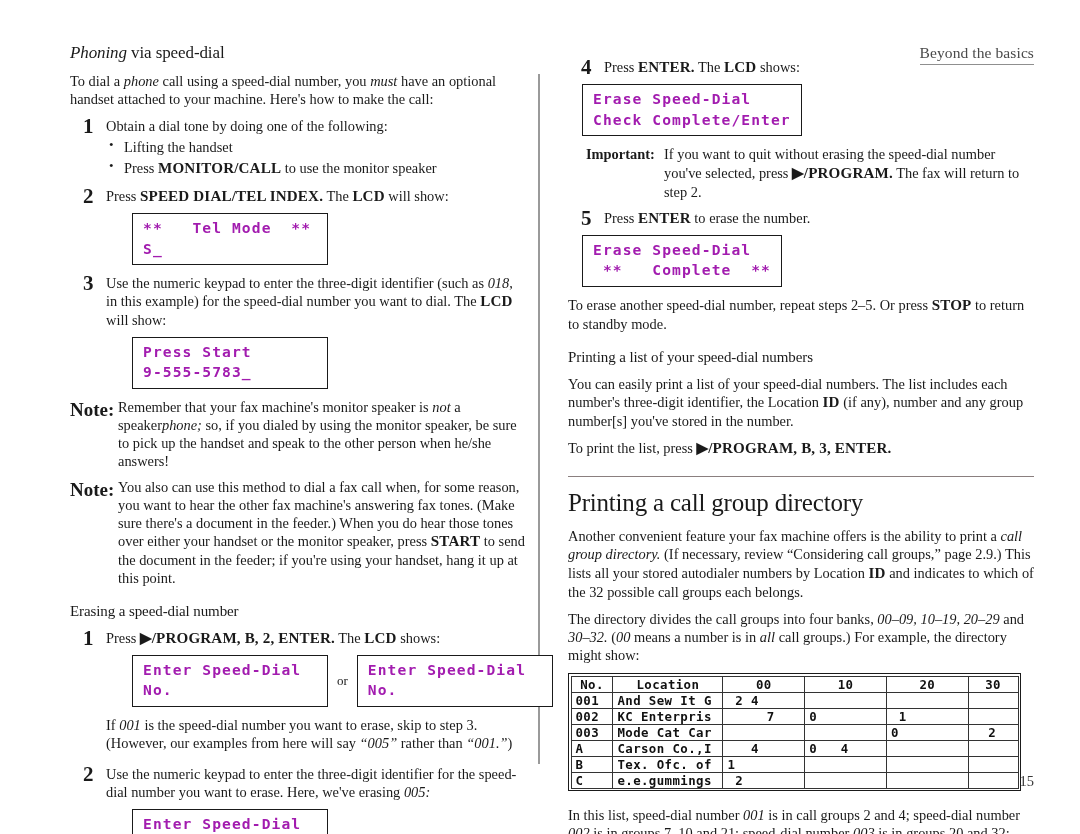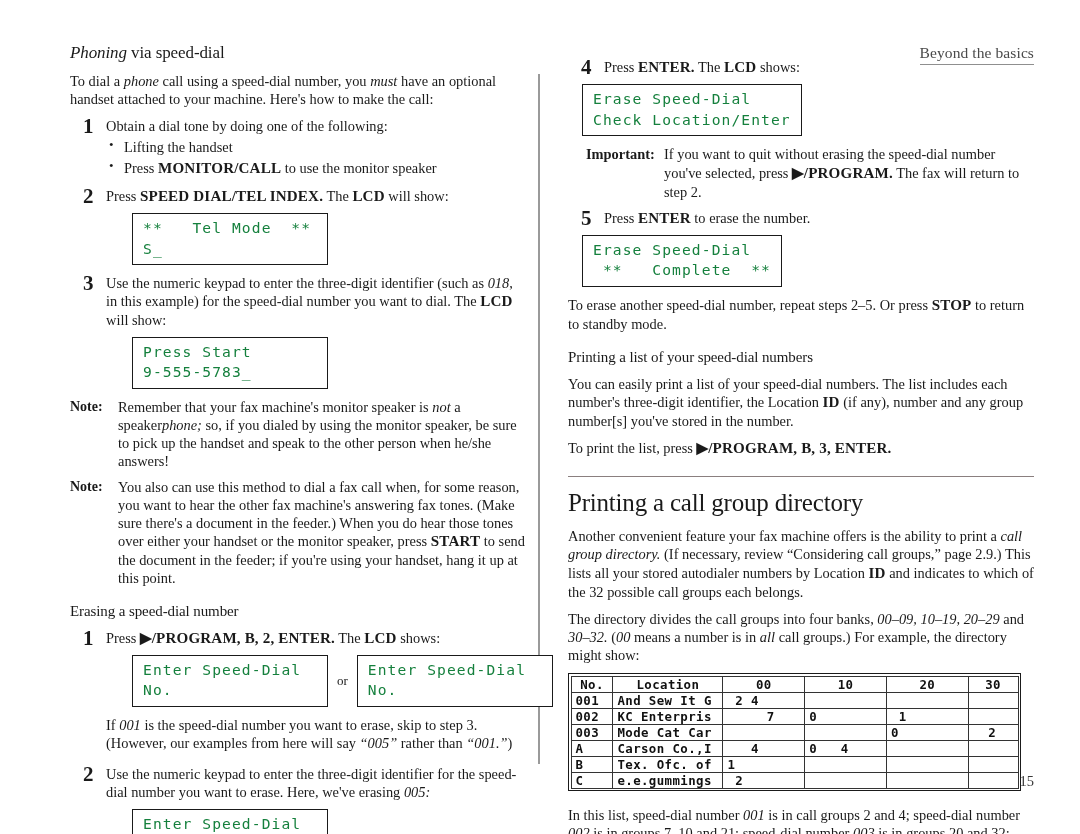--- a/index.html
+++ b/index.html
@@ -147,21 +147,21 @@
     padding-left: 48px;
     margin-bottom: 7px;
     font-size: 14.4px;
     line-height: 1.26;
   }
   .note-label {
     position: absolute;
     left: 0;
     top: 0;
     font-weight: bold;
-    font-size: 14px;
+    font-size: 19px;
   }
 
   
   .important {
     position: relative;
     padding-left: 78px;
     margin: 9px 0 7px 18px;
     font-size: 14.4px;
     line-height: 1.28;
   }
@@ -170,27 +170,27 @@
     left: 0;
     top: 0;
     font-weight: bold;
   }
 
   
   .lcd {
     border: 1.6px solid #1a1a1a;
     display: inline-block;
     font-family: "DejaVu Sans Mono", monospace;
-    font-weight: normal;
+    font-weight: bold;
     font-size: 14.6px;
     line-height: 1.42;
     padding: 4px 10px 5px 10px;
     white-space: pre;
     letter-spacing: 1.1px;
-    color: #15803d;
+    color: #a21caf;
     background: #fff;
     vertical-align: middle;
   }
   .lcd-wrap { margin: 6px 0 9px 14px; }
   .lcd-pair { margin: 6px 0 9px 14px; display: flex; align-items: center; }
   .lcd-or {
     font-size: 13px;
     font-family: "Liberation Serif", serif;
     padding: 0 9px;
   }
@@ -322,21 +322,21 @@
 
   <div class="col col-right" style="top:58px;">
 
     <div class="step">
       <div class="step-num">4</div>
       <div class="step-body">
         <p><span>Press </span><span class="sc">ENTER.</span><span> The </span><span class="sc">LCD</span><span> shows:</span></p>
       </div>
     </div>
     <div class="lcd-wrap">
-      <div class="lcd"><span>Erase Speed-Dial</span><br><span>Check Location/Enter</span></div>
+      <div class="lcd"><span>Erase Speed-Dial</span><br><span>Check Complete/Enter</span></div>
     </div>
 
     <div class="important">
       <span class="imp-label">Important:</span>
       <span>If you want to quit without erasing the speed-dial number you've selected, press </span><span class="sc">▶/PROGRAM.</span><span> The fax will return to step 2.</span>
     </div>
 
     <div class="step">
       <div class="step-num">5</div>
       <div class="step-body">

